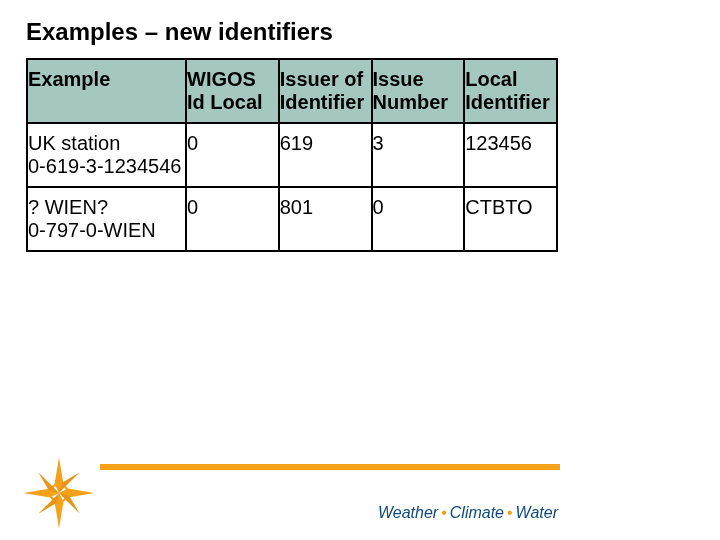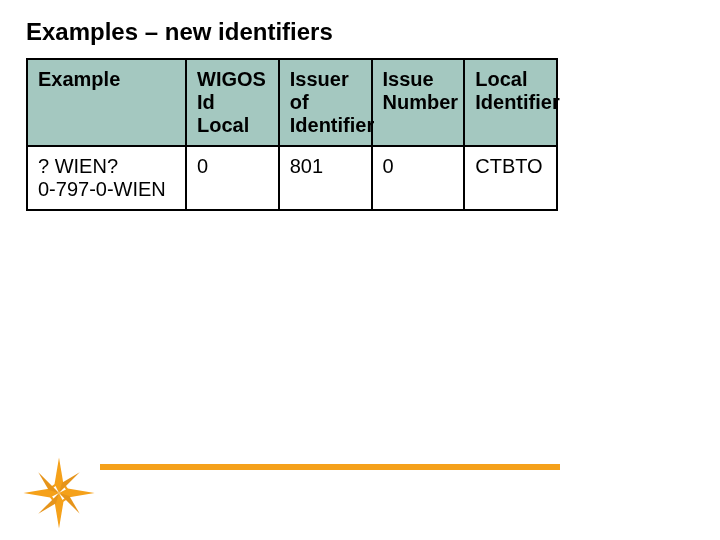--- a/index.html
+++ b/index.html
@@ -24,21 +24,21 @@
     font-weight: bold;
     margin: 0 0 12px 0;
   }
   table.data {
     border-collapse: collapse;
     width: 100%;
     table-layout: fixed;
   }
   table.data th, table.data td {
     border: 2px solid #000;
-    padding: 8px 10px;
+    padding: 8px 0;
     font-size: 20px;
     vertical-align: top;
     text-align: left;
   }
   table.data th {
     background: #a4c8c0;
     font-weight: bold;
   }
   table.data col.c0 { width: 30%; }
   table.data col.c1 { width: 17.5%; }
@@ -106,20 +106,30 @@
         <th>Example</th>
         <th>WIGOS Id Local</th>
         <th>Issuer of Identifier</th>
         <th>Issue Number</th>
         <th>Local Identifier</th>
       </tr>
     </thead>
     <tbody>
       <tr>
         <td class="rowlabel">
+          <span class="l1">UK station</span>
+          <span class="l2">0-619-3-1234546</span>
+        </td>
+        <td class="num">0</td>
+        <td class="num">619</td>
+        <td class="num">3</td>
+        <td class="num">123456</td>
+      </tr>
+      <tr>
+        <td class="rowlabel">
           <span class="l1">? WIEN?</span>
           <span class="l2">0-797-0-WIEN</span>
         </td>
         <td class="num">0</td>
         <td class="num">801</td>
         <td class="num">0</td>
         <td class="num">CTBTO</td>
       </tr>
     </tbody>
   </table>
@@ -132,14 +142,17 @@
         <polygon points="50,2 56,38 50,50 44,38" fill="#f5a11a"></polygon>
         <polygon points="98,50 62,56 50,50 62,44" fill="#f5a11a"></polygon>
         <polygon points="50,98 44,62 50,50 56,62" fill="#f5a11a"></polygon>
         <polygon points="2,50 38,44 50,50 38,56" fill="#f5a11a"></polygon>
         <polygon points="78,22 58,42 50,50 54,36" fill="#e6941a"></polygon>
         <polygon points="78,78 64,54 50,50 58,58" fill="#e6941a"></polygon>
         <polygon points="22,78 46,64 50,50 42,58" fill="#e6941a"></polygon>
         <polygon points="22,22 36,46 50,50 42,42" fill="#e6941a"></polygon>
       </svg>
     </div>
+    <div class="tagline">
+      <span>Weather</span><span class="dot">•</span><span>Climate</span><span class="dot">•</span><span>Water</span>
+    </div>
   </div>
 </div>
 
 </body></html>

